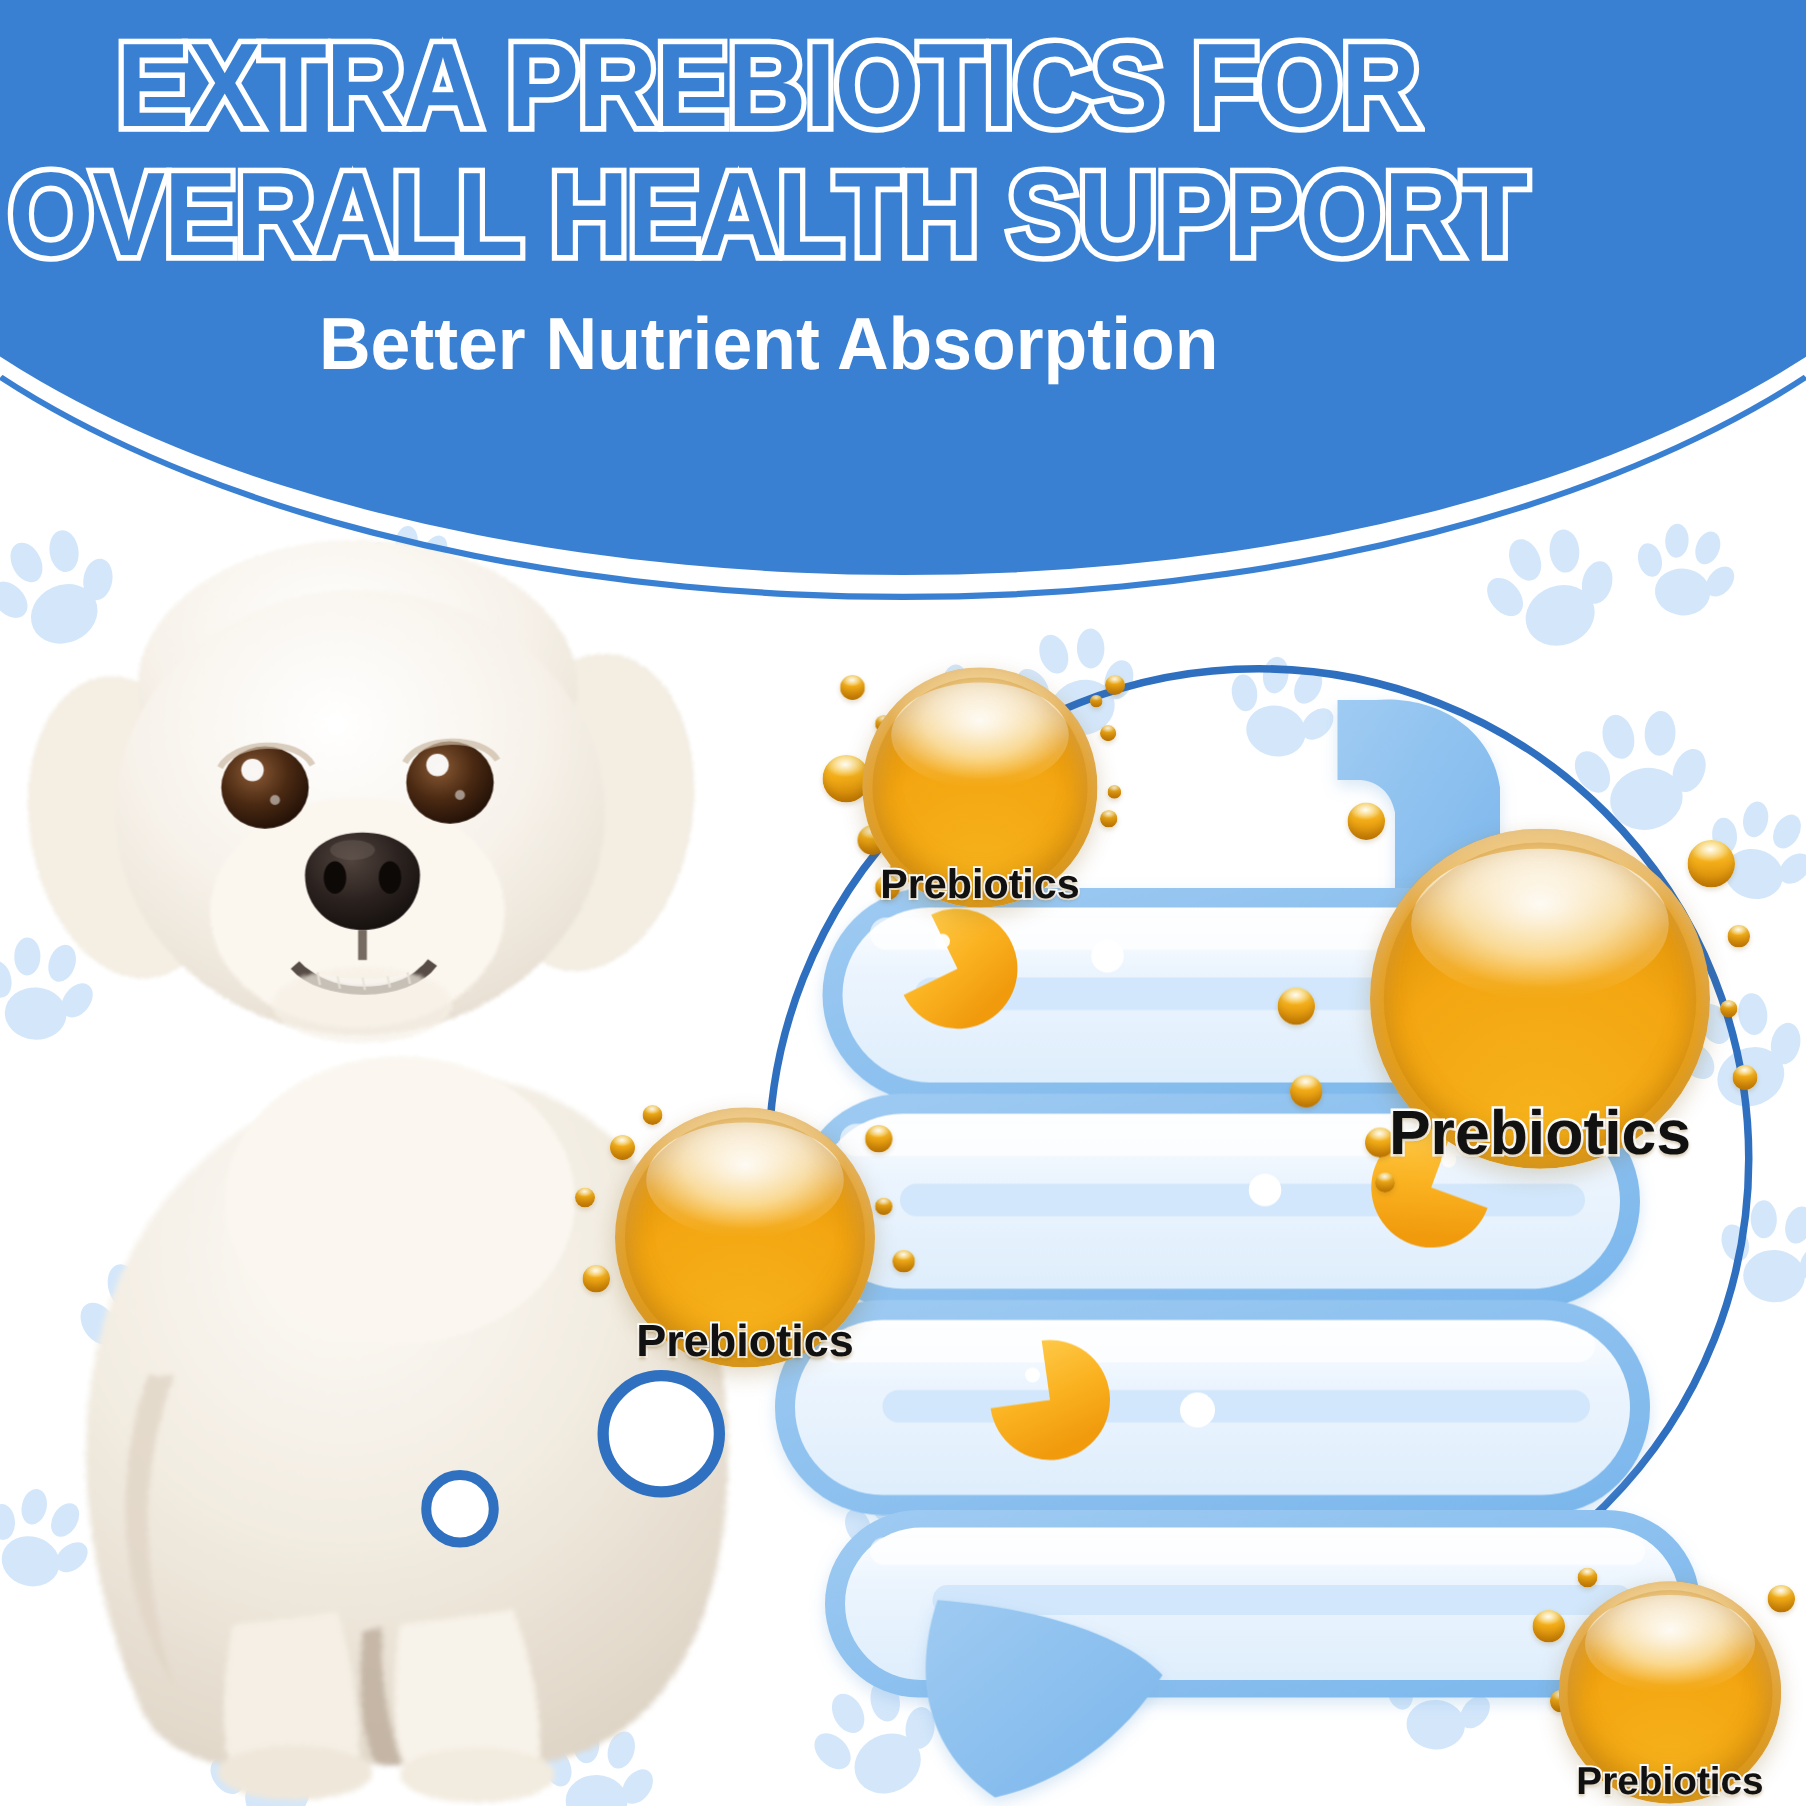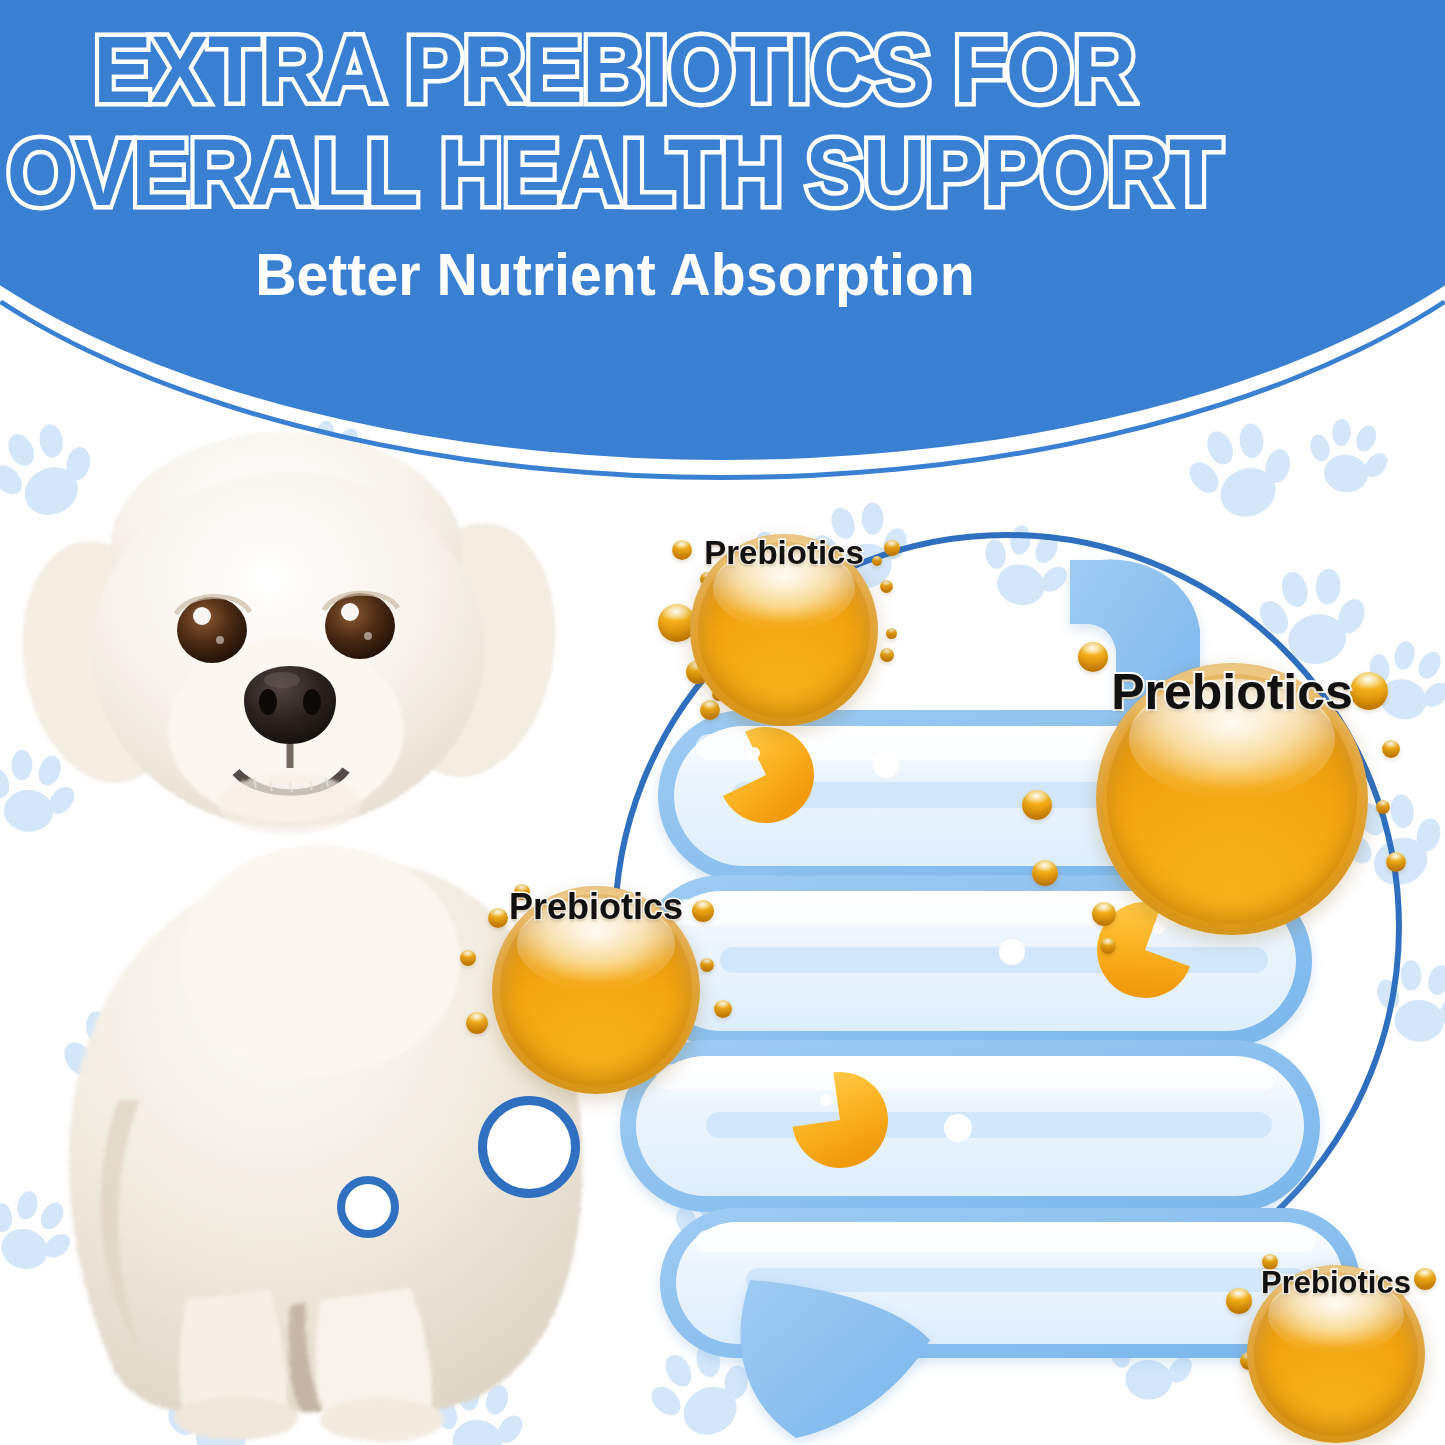--- a/index.html
+++ b/index.html
@@ -87,21 +87,21 @@
     letter-spacing:0px;
     transform:scaleX(0.97);
     white-space:nowrap;
   }
 
   
   .sphere {
     position:absolute;
     border-radius:50%;
     z-index:5;
-    display:flex; align-items:flex-start; justify-content:center;
+    display:flex; align-items:flex-end; justify-content:center;
     background:
       radial-gradient(ellipse 62% 40% at 50% 22%, rgba(255,255,255,0.92) 0%, rgba(255,246,210,0.55) 38%, rgba(255,255,255,0) 62%),
       radial-gradient(ellipse 120% 120% at 50% 88%, #f6b21b 0%, #f3a611 42%, #d98b07 75%, #b97105 100%),
       linear-gradient(175deg, #e6a415 0%, #f8cf5c 30%, #fbe79b 48%, #f6b727 72%, #d9900a 100%);
     box-shadow:
       inset 0 -14px 26px rgba(150,88,0,0.40),
       inset 0 10px 22px rgba(255,255,255,0.55),
       0 6px 18px rgba(120,80,0,0.22);
   }
   .sphere::before {

